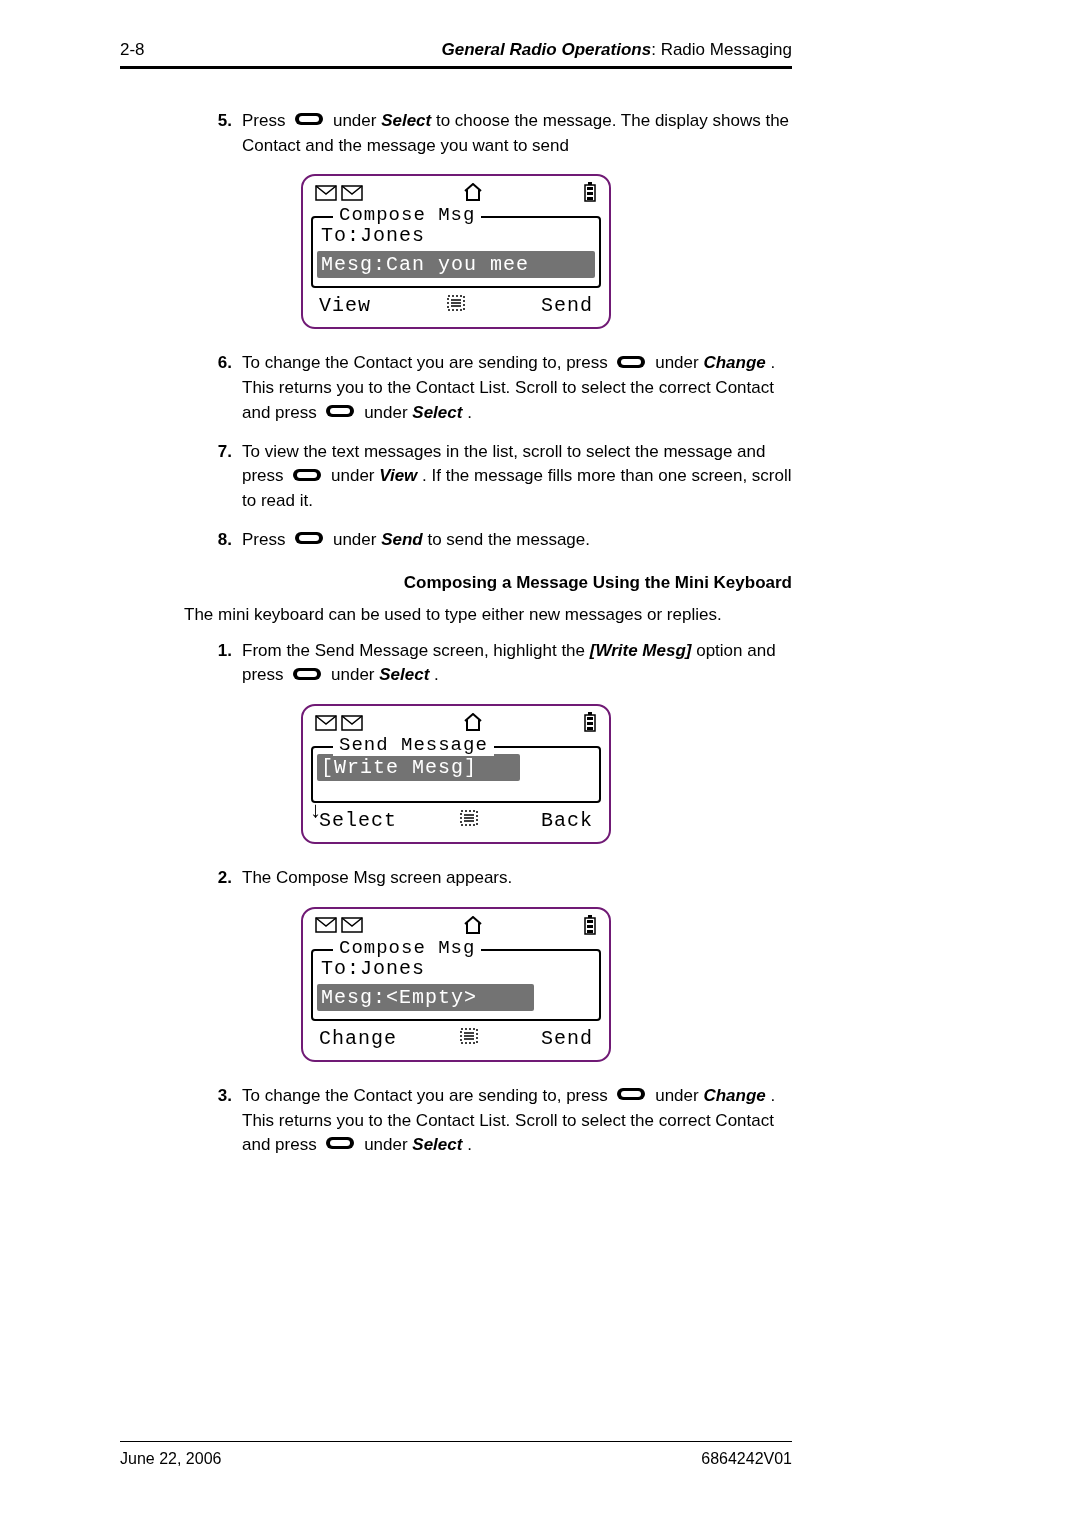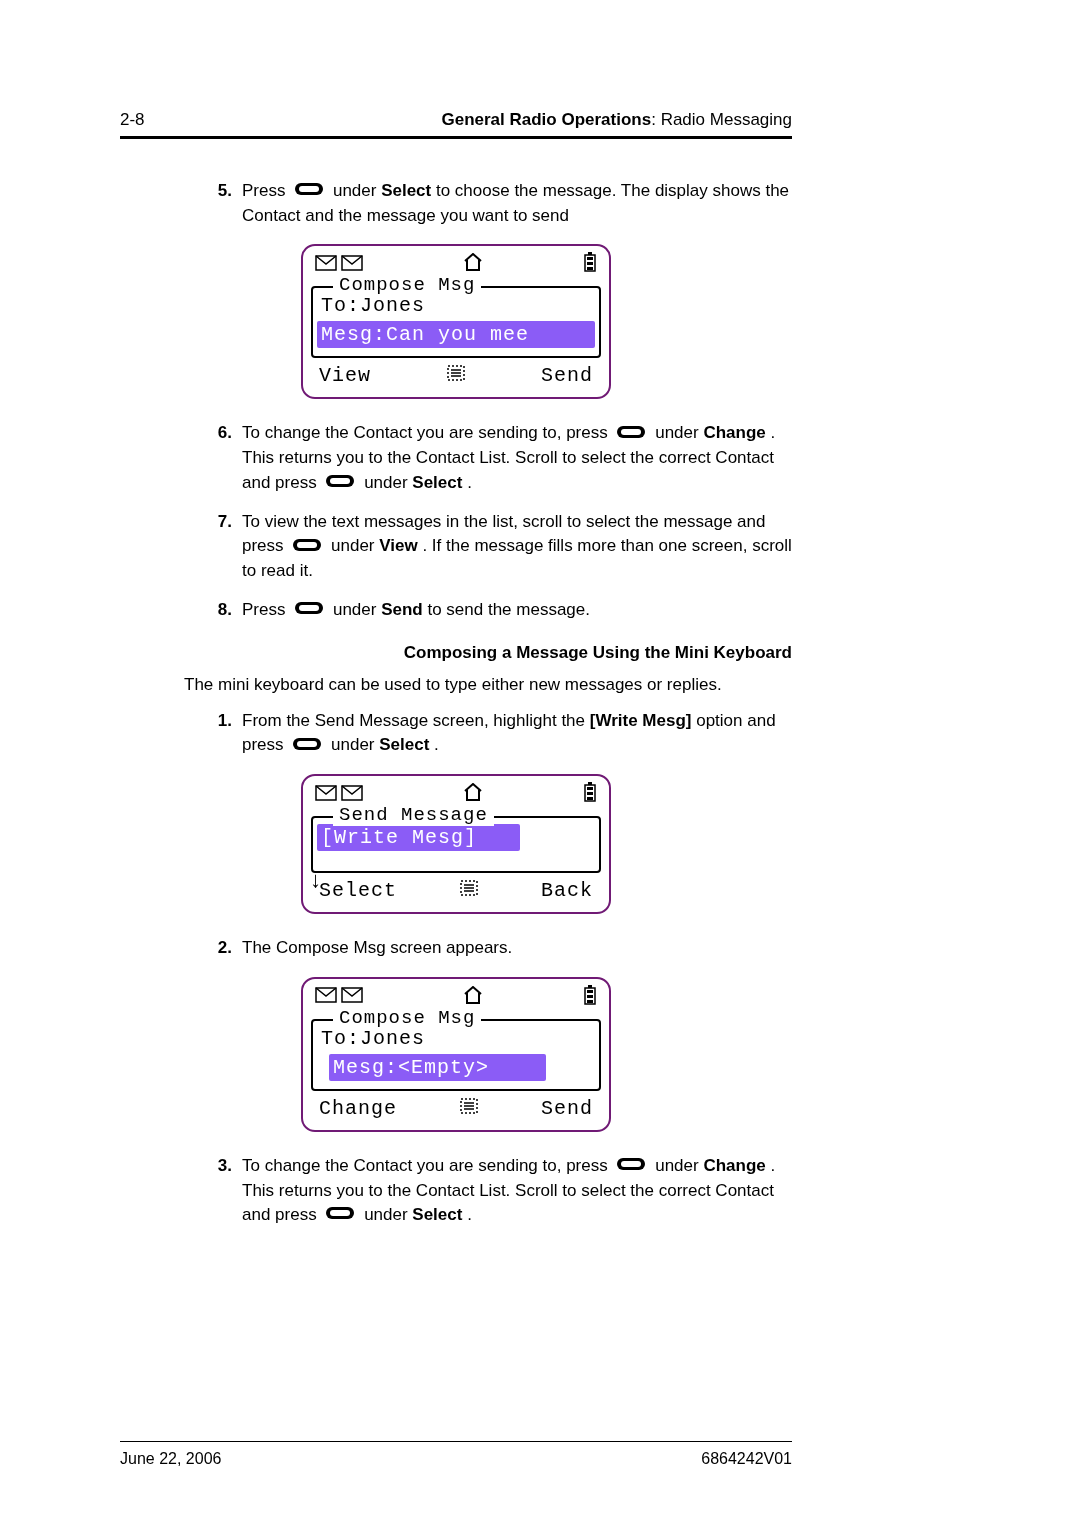--- a/index.html
+++ b/index.html
@@ -6,21 +6,21 @@
     font-family: Arial, Helvetica, sans-serif;
     margin: 0;
     background: #fff;
     color: #000;
   }
   .page {
     width: 912px;
     height: 1528px;
     position: relative;
     box-sizing: border-box;
-    padding: 110px 120px 60px 120px;
+    padding: 40px 120px 60px 120px;
   }
   .header-row {
     display: flex;
     justify-content: space-between;
     font-size: 17px;
     margin-bottom: 6px;
   }
   .header-right b { font-weight: bold; }
   .divider {
     border-top: 3px solid #000;
@@ -52,21 +52,21 @@
     font-weight: bold;
     font-size: 17px;
     margin: 20px 0 12px 0;
     text-align: right;
   }
   .intro-para {
     margin-left: 64px;
     font-size: 17px;
     margin-bottom: 14px;
   }
-  b { font-weight: bold; }
+  b { font-weight: bold; font-style: italic; }
 
   
   .lcd-wrap {
     display: flex;
     justify-content: center;
     margin: 16px 0 22px 0;
   }
   .lcd {
     border: 2px solid #701a75;
     border-radius: 14px;
@@ -101,21 +101,21 @@
     padding: 0 6px;
     font-size: 19px;
     letter-spacing: 1px;
   }
   .lcd-line {
     padding: 2px 4px;
     letter-spacing: 1px;
     white-space: pre;
   }
   .lcd-line.inverted {
-    background: #8b5cf6;
+    background: #737373;
     color: #fff;
     border-radius: 2px;
     margin: 2px 0;
   }
   .lcd-softkeys {
     display: flex;
     justify-content: space-between;
     align-items: center;
     padding: 6px 8px 0 8px;
     letter-spacing: 1px;
@@ -366,21 +366,21 @@
                 <rect x="2" y="3" width="10" height="16" fill="none" stroke="#000" stroke-width="1.5"></rect>
                 <rect x="4" y="5" width="6" height="3" fill="#000"></rect>
                 <rect x="4" y="10" width="6" height="3" fill="#000"></rect>
                 <rect x="4" y="15" width="6" height="3" fill="#000"></rect>
               </svg></span>
         </div>
       </div>
       <div class="fieldset">
         <div class="fieldset-legend">Compose Msg</div>
         <div class="lcd-line">To:Jones</div>
-        <div class="lcd-line inverted" style="width:75%;margin-left:12px;">Mesg:&lt;Empty&gt;</div>
+        <div class="lcd-line inverted" style="width:75%;">Mesg:&lt;Empty&gt;</div>
       </div>
       <div class="lcd-softkeys">
         <span>Change</span>
         <span><svg width="18" height="16" viewBox="0 0 18 16">
               <rect x="1" y="1" width="16" height="14" fill="none" stroke="#000" stroke-width="1.5" stroke-dasharray="2 2"></rect>
               <line x1="4" y1="5" x2="14" y2="5" stroke="#000" stroke-width="1.5"></line>
               <line x1="4" y1="8" x2="14" y2="8" stroke="#000" stroke-width="1.5"></line>
               <line x1="4" y1="11" x2="14" y2="11" stroke="#000" stroke-width="1.5"></line>
             </svg></span>
         <span>Send</span>

